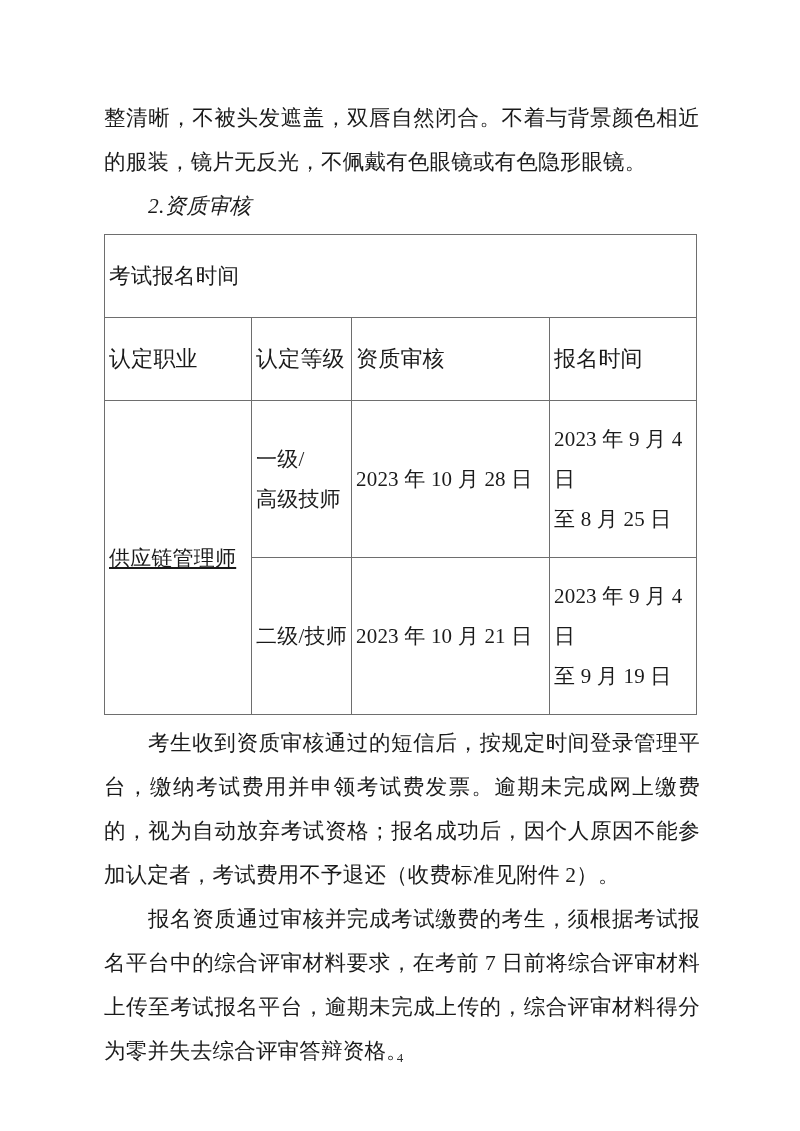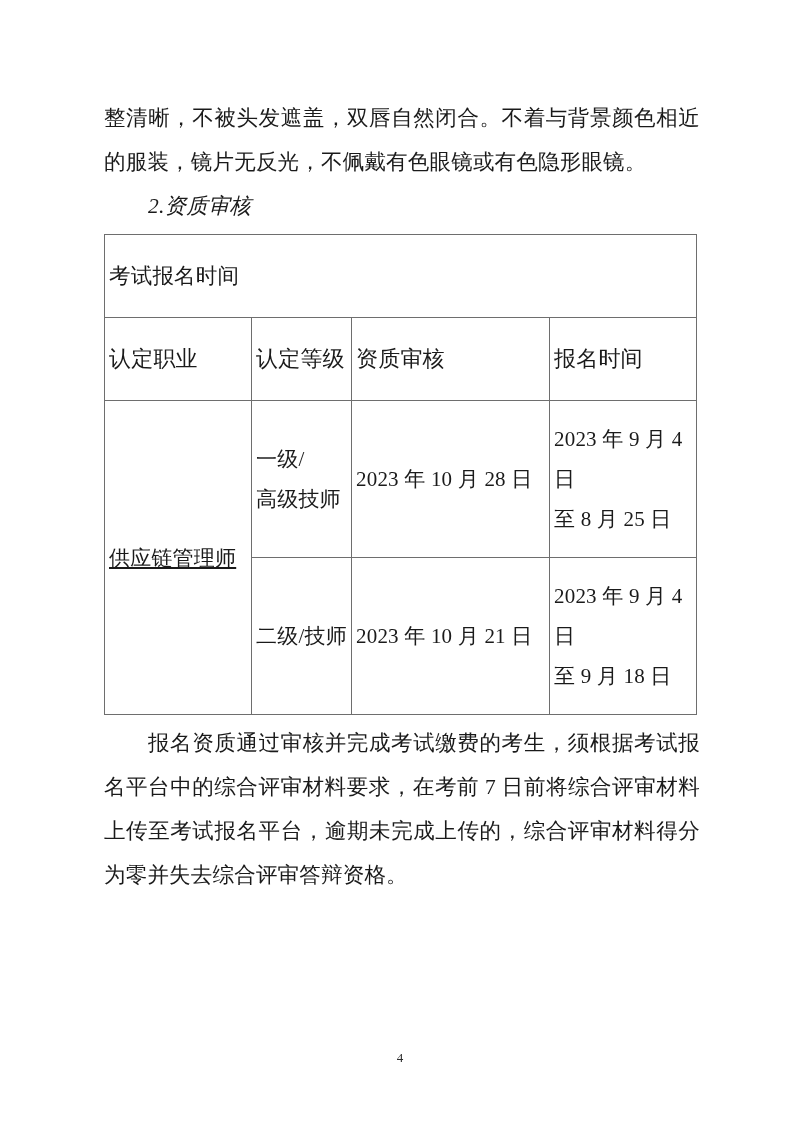--- a/index.html
+++ b/index.html
@@ -157,29 +157,30 @@
             <td class="tall">
               <span class="two-line">2023 年 9 月 4 日</span>
               <span class="two-line">至 8 月 25 日</span>
             </td>
           </tr>
           <tr>
             <td class="tall">二级/技师</td>
             <td class="tall">2023 年 10 月 21 日</td>
             <td class="tall">
               <span class="two-line">2023 年 9 月 4 日</span>
-              <span class="two-line">至 9 月 18 日</span>
+              <span class="two-line">至 9 月 19 日</span>
             </td>
           </tr>
         </tbody>
       </table>
     </div>
 
 
 
+    <p class="para indent2">考生收到资质审核通过的短信后，按规定时间登录管理平台，缴纳考试费用并申领考试费发票。逾期未完成网上缴费的，视为自动放弃考试资格；报名成功后，因个人原因不能参加认定者，考试费用不予退还（收费标准见附件 2）。</p>
 
 
     <p class="para indent2">报名资质通过审核并完成考试缴费的考生，须根据考试报名平台中的综合评审材料要求，在考前 7 日前将综合评审材料上传至考试报名平台，逾期未完成上传的，综合评审材料得分为零并失去综合评审答辩资格。</p>
 
   </div>
 
   <div class="page-number">4</div>
 
 </div>
 

